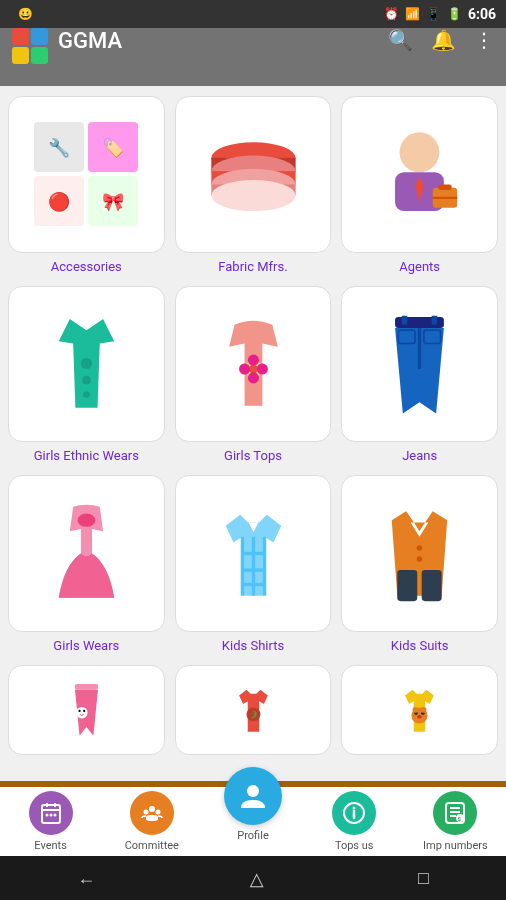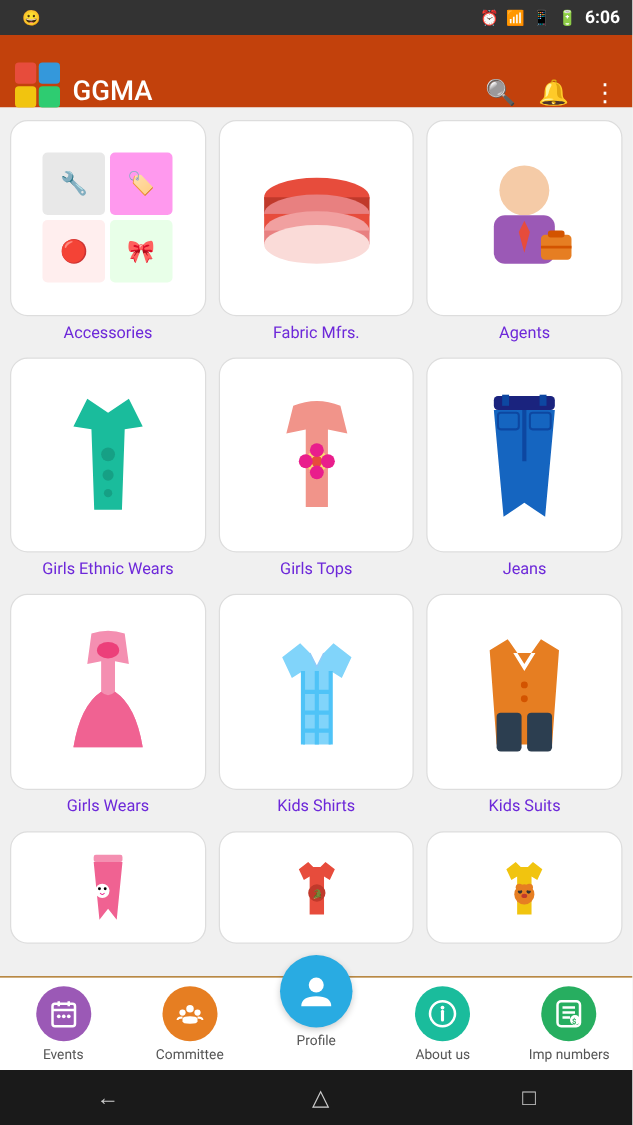--- a/index.html
+++ b/index.html
@@ -27,23 +27,23 @@
       margin-right: auto;
       margin-left: 8px;
     }
     .status-icon { color: white; font-size: 12px; }
     .status-time { color: white; font-size: 14px; font-weight: bold; }
 
     
     .header {
       width: 100%;
       height: 58px;
-      background: #c2410c;
-      display: flex;
-      align-items: flex-end;
+      background: #737373;
+      display: flex;
+      align-items: flex-start;
       padding: 0 12px;
     }
     .header-logo {
       width: 36px;
       height: 36px;
       margin-right: 10px;
       display: grid;
       grid-template-columns: 1fr 1fr;
       gap: 2px;
     }
@@ -104,21 +104,21 @@
     }
 
     
     .icon-svg { width: 80%; height: 80%; }
 
     
     .bottom-nav {
       width: 100%;
       height: 75px;
       background: white;
-      border-top: 1px solid #a16207;
+      border-top: 6px solid #a16207;
       display: flex;
       align-items: center;
       justify-content: space-around;
       padding: 5px 0;
     }
     .nav-item {
       display: flex;
       flex-direction: column;
       align-items: center;
       gap: 4px;
@@ -447,21 +447,21 @@
   </div>
 
   <div class="nav-item">
     <div class="nav-icon-circle" style="background:#1abc9c;">
       <svg width="24" height="24" viewBox="0 0 24 24" fill="white">
         <circle cx="12" cy="12" r="10" fill="none" stroke="white" stroke-width="2"></circle>
         <line x1="12" y1="10" x2="12" y2="17" stroke="white" stroke-width="2.5" stroke-linecap="round"></line>
         <circle cx="12" cy="7" r="1.5" fill="white"></circle>
       </svg>
     </div>
-    <span class="nav-label">About us</span>
+    <span class="nav-label">Tops us</span>
   </div>
 
   <div class="nav-item">
     <div class="nav-icon-circle" style="background:#27ae60;">
       <svg width="24" height="24" viewBox="0 0 24 24" fill="white">
         <rect x="3" y="2" width="18" height="20" rx="3" fill="none" stroke="white" stroke-width="2"></rect>
         <line x1="7" y1="7" x2="17" y2="7" stroke="white" stroke-width="2"></line>
         <line x1="7" y1="11" x2="17" y2="11" stroke="white" stroke-width="2"></line>
         <line x1="7" y1="15" x2="13" y2="15" stroke="white" stroke-width="2"></line>
         <circle cx="17" cy="17" r="4" fill="white"></circle>

